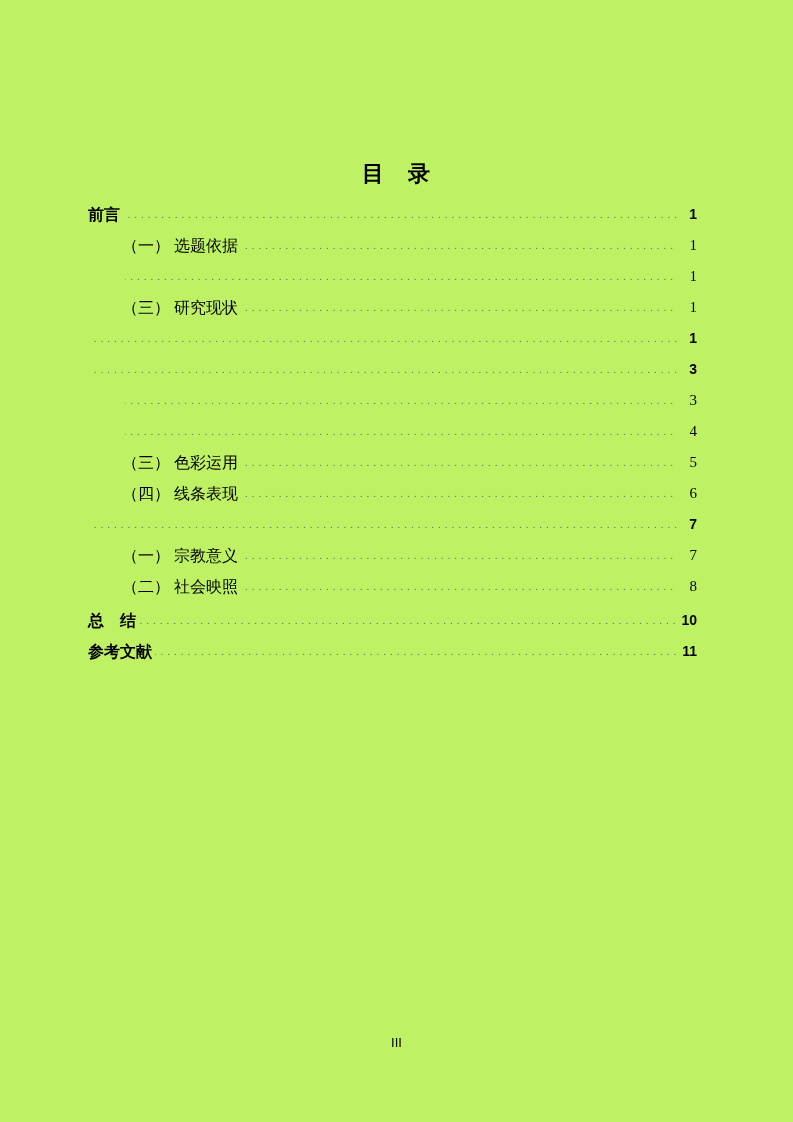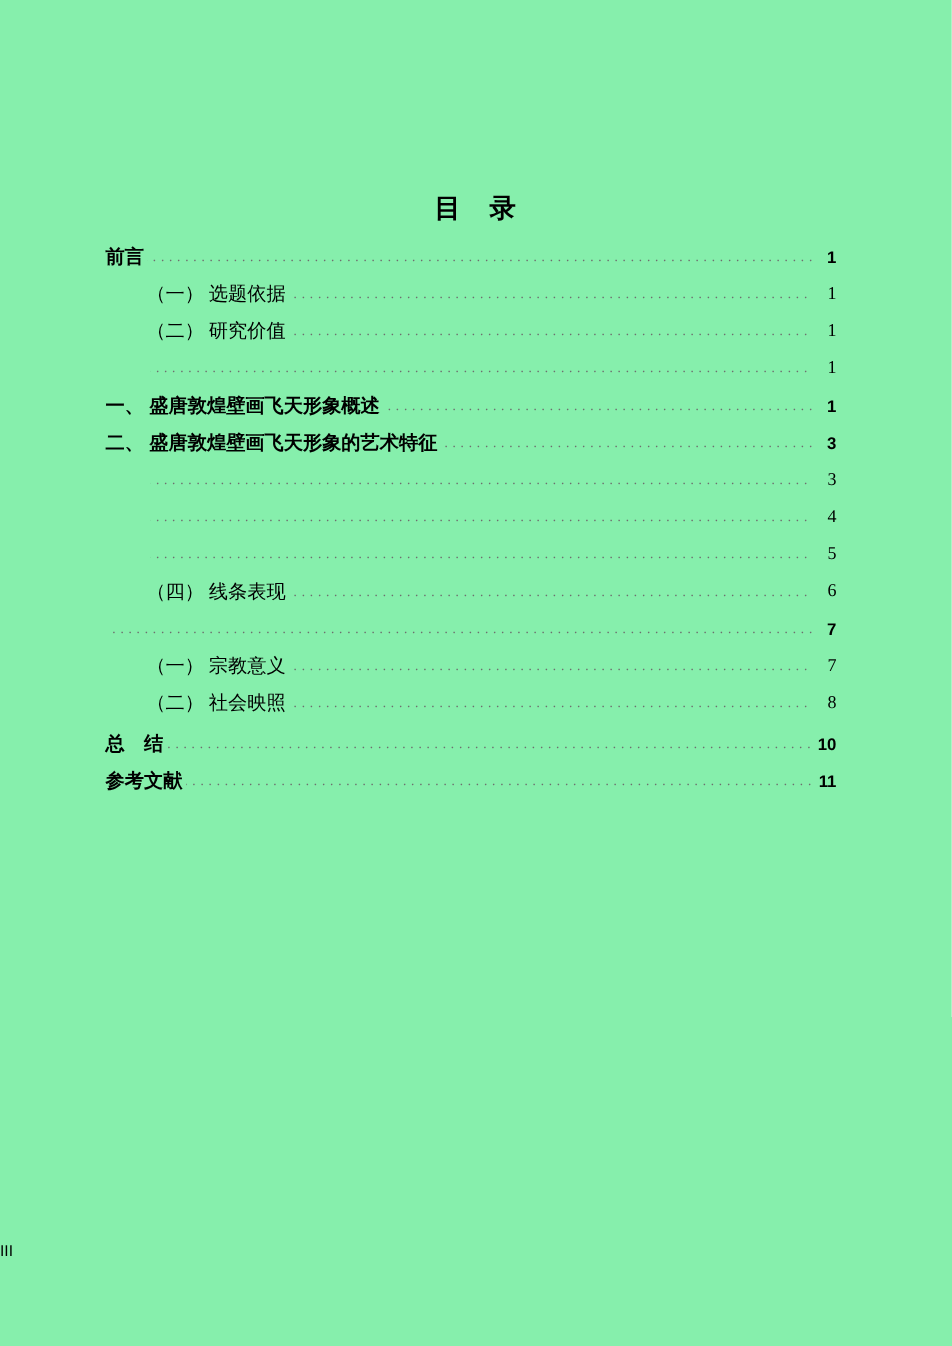--- a/index.html
+++ b/index.html
@@ -11,21 +11,21 @@
     width: 793px;
     height: 1122px;
     position: relative;
     font-family: "Liberation Serif", serif;
     color: #000000;
     overflow: hidden;
   }
   .page {
     position: absolute;
     inset: 0;
-    background: #86efac;
+    background: #bef264;
   }
   .toc-title {
     position: absolute;
     top: 159px;
     left: 0;
     right: 0;
     margin: 0;
     text-align: center;
     font-family: "Liberation Sans", sans-serif;
     font-size: 22px;
@@ -89,20 +89,21 @@
   .toc-row.level2 .toc-page {
     font-family: "Liberation Serif", serif;
     font-size: 15px;
     padding-left: 4px;
   }
   .page-footer {
     position: absolute;
     top: 1035px;
     left: 0;
     right: 0;
+    text-align: center;
     font-family: "Liberation Sans", sans-serif;
     font-size: 13px;
     color: #000000;
   }
 </style>
 </head>
 <body>
 
 <div class="page">
   <h1 class="toc-title">目　录</h1>
@@ -112,47 +113,46 @@
         <span class="toc-label">前言</span>
         <span class="toc-leader" style="color: rgb(110, 110, 110);">................................................................................................................................................................</span>
         <span class="toc-page">1</span>
       </div>
       <div class="toc-row level2">
         <span class="toc-label">（一） 选题依据</span>
         <span class="toc-leader" style="color: rgb(110, 110, 110);">................................................................................................................................................................</span>
         <span class="toc-page">1</span>
       </div>
       <div class="toc-row level2">
-        <span class="toc-label">（二） 研究价值</span>
         <span class="toc-leader" style="color: rgb(110, 110, 110);">................................................................................................................................................................</span>
         <span class="toc-page">1</span>
       </div>
       <div class="toc-row level2">
+        <span class="toc-label">（三） 研究现状</span>
         <span class="toc-leader" style="color: rgb(110, 110, 110);">................................................................................................................................................................</span>
         <span class="toc-page">1</span>
       </div>
       <div class="toc-row level1">
-        <span class="toc-label">一、 盛唐敦煌壁画飞天形象概述</span>
         <span class="toc-leader" style="color: rgb(110, 110, 110);">................................................................................................................................................................</span>
         <span class="toc-page">1</span>
       </div>
       <div class="toc-row level1">
-        <span class="toc-label">二、 盛唐敦煌壁画飞天形象的艺术特征</span>
         <span class="toc-leader" style="color: rgb(110, 110, 110);">................................................................................................................................................................</span>
         <span class="toc-page">3</span>
       </div>
       <div class="toc-row level2">
         <span class="toc-leader" style="color: rgb(110, 110, 110);">................................................................................................................................................................</span>
         <span class="toc-page">3</span>
       </div>
       <div class="toc-row level2">
         <span class="toc-leader" style="color: rgb(110, 110, 110);">................................................................................................................................................................</span>
         <span class="toc-page">4</span>
       </div>
       <div class="toc-row level2">
+        <span class="toc-label">（三） 色彩运用</span>
         <span class="toc-leader" style="color: rgb(110, 110, 110);">................................................................................................................................................................</span>
         <span class="toc-page">5</span>
       </div>
       <div class="toc-row level2">
         <span class="toc-label">（四） 线条表现</span>
         <span class="toc-leader" style="color: rgb(110, 110, 110);">................................................................................................................................................................</span>
         <span class="toc-page">6</span>
       </div>
       <div class="toc-row level1">
         <span class="toc-leader" style="color: rgb(110, 110, 110);">................................................................................................................................................................</span>

